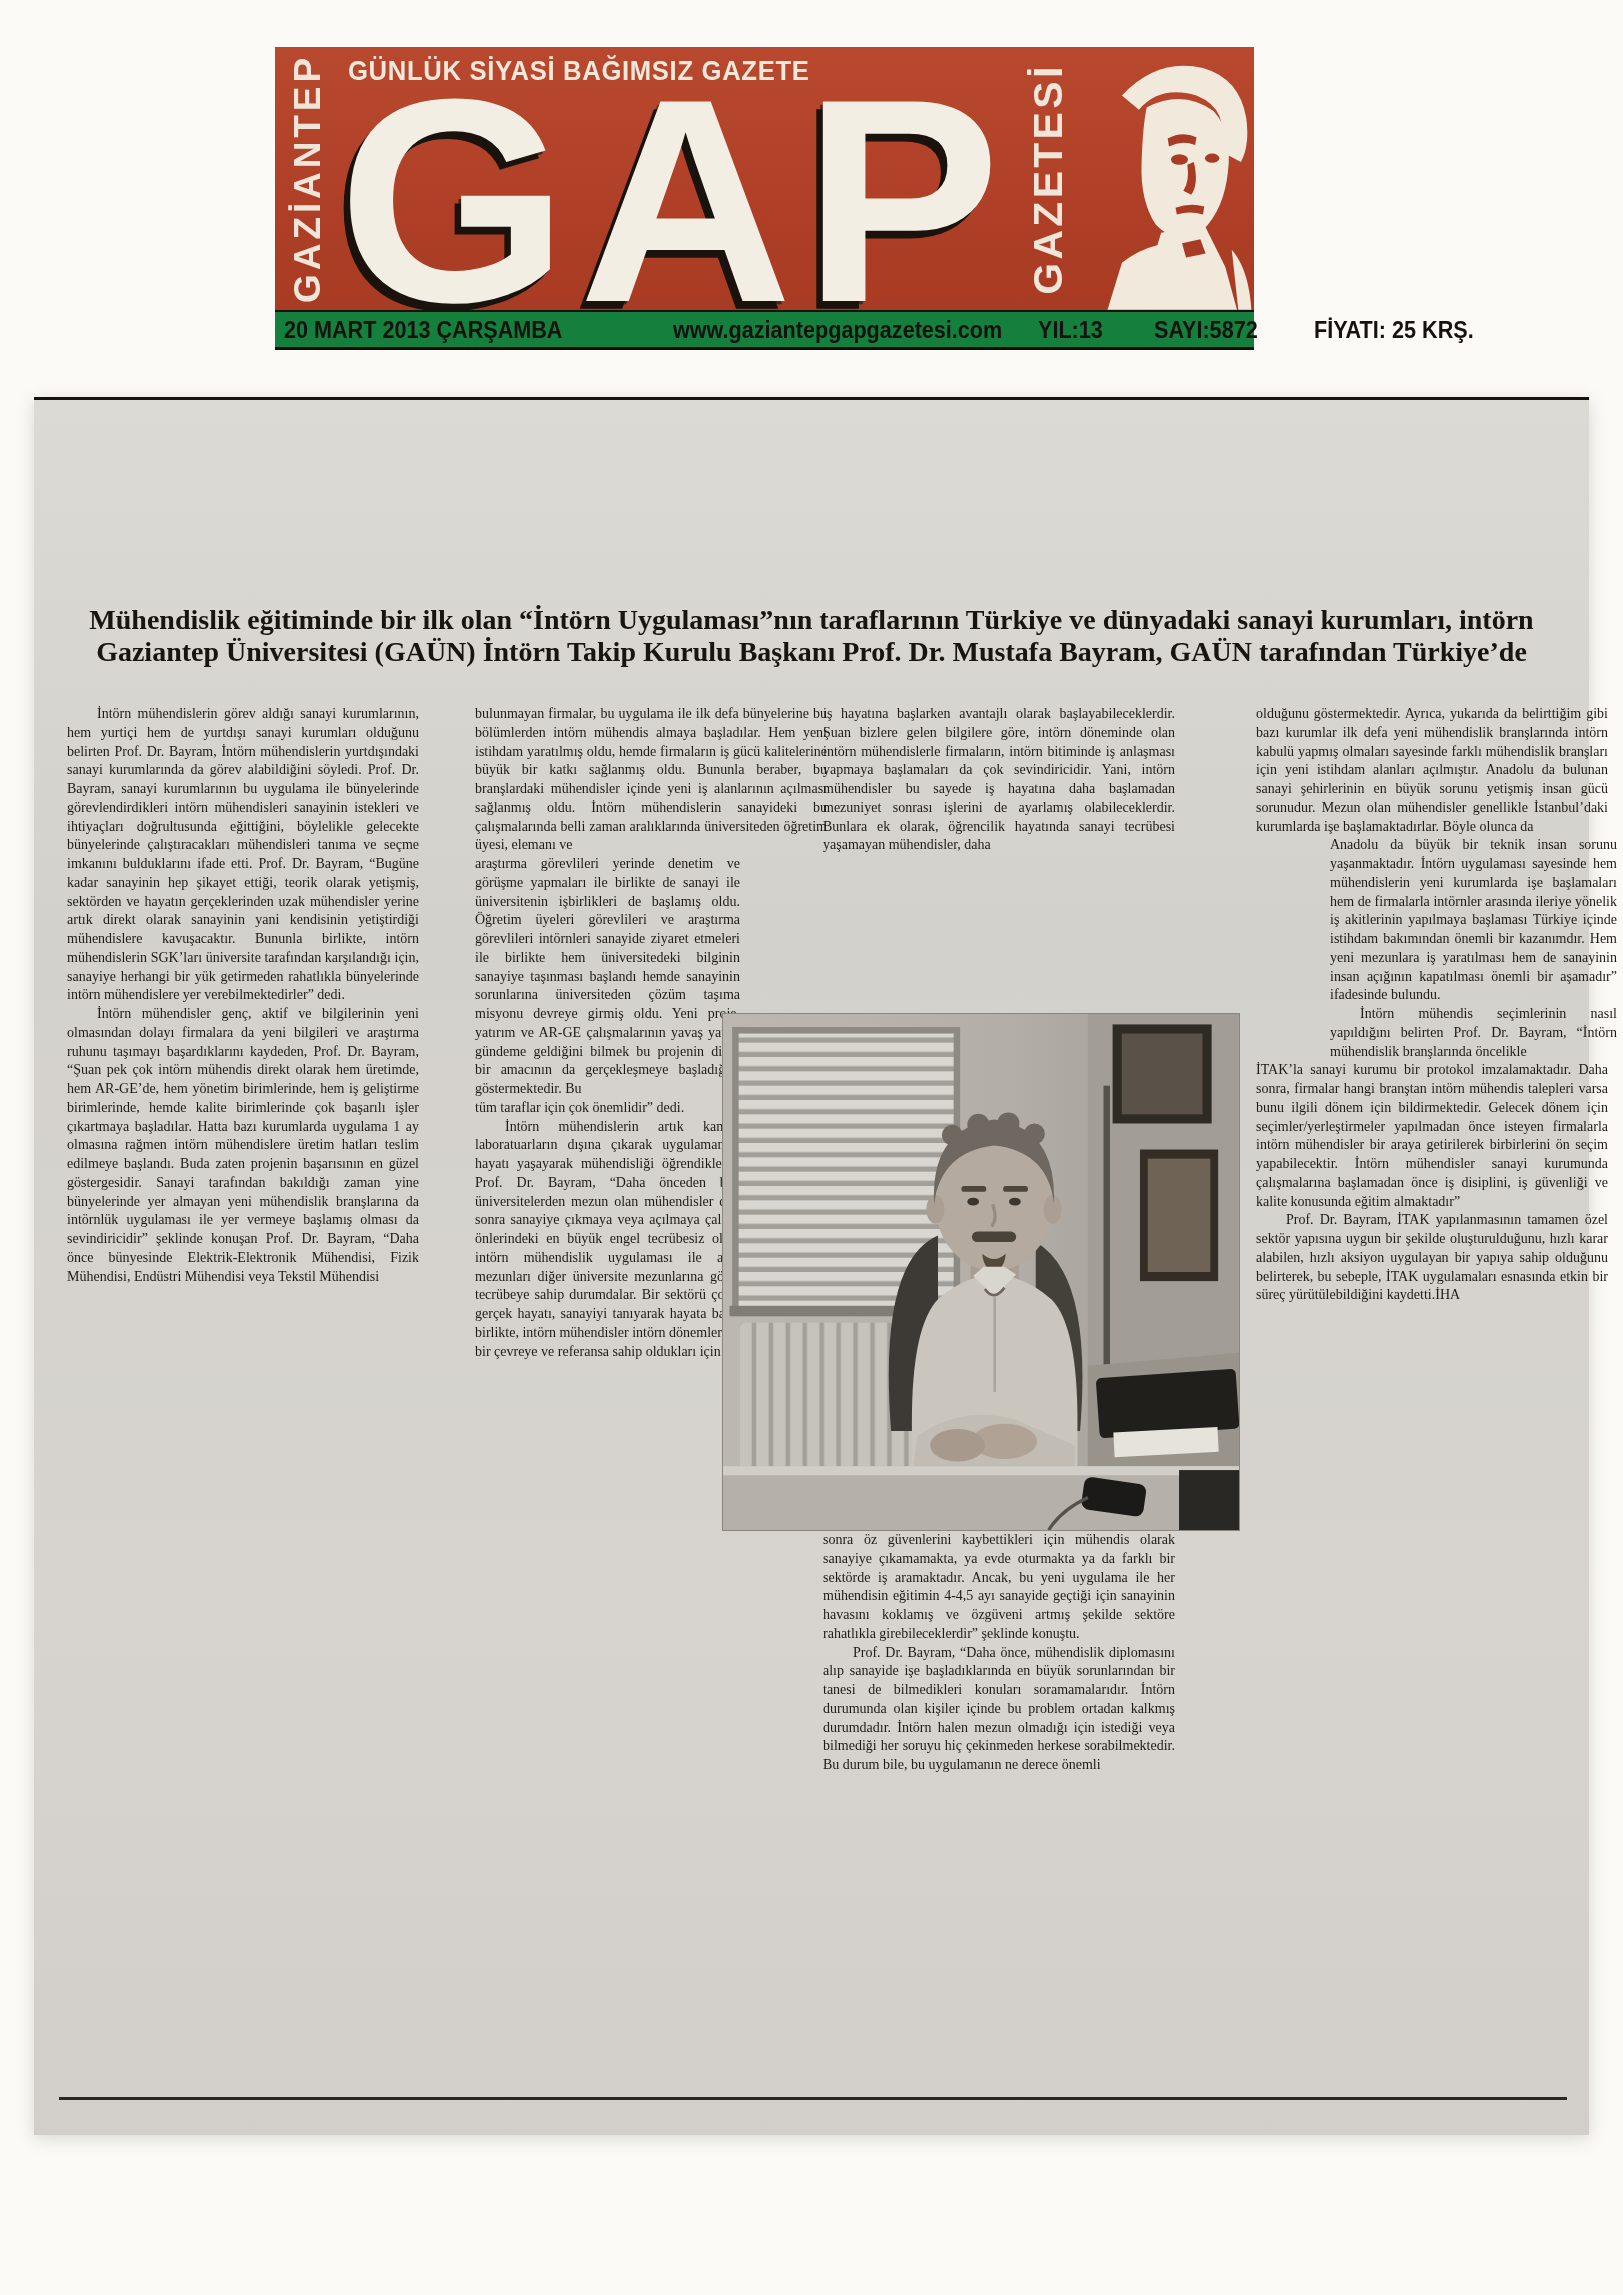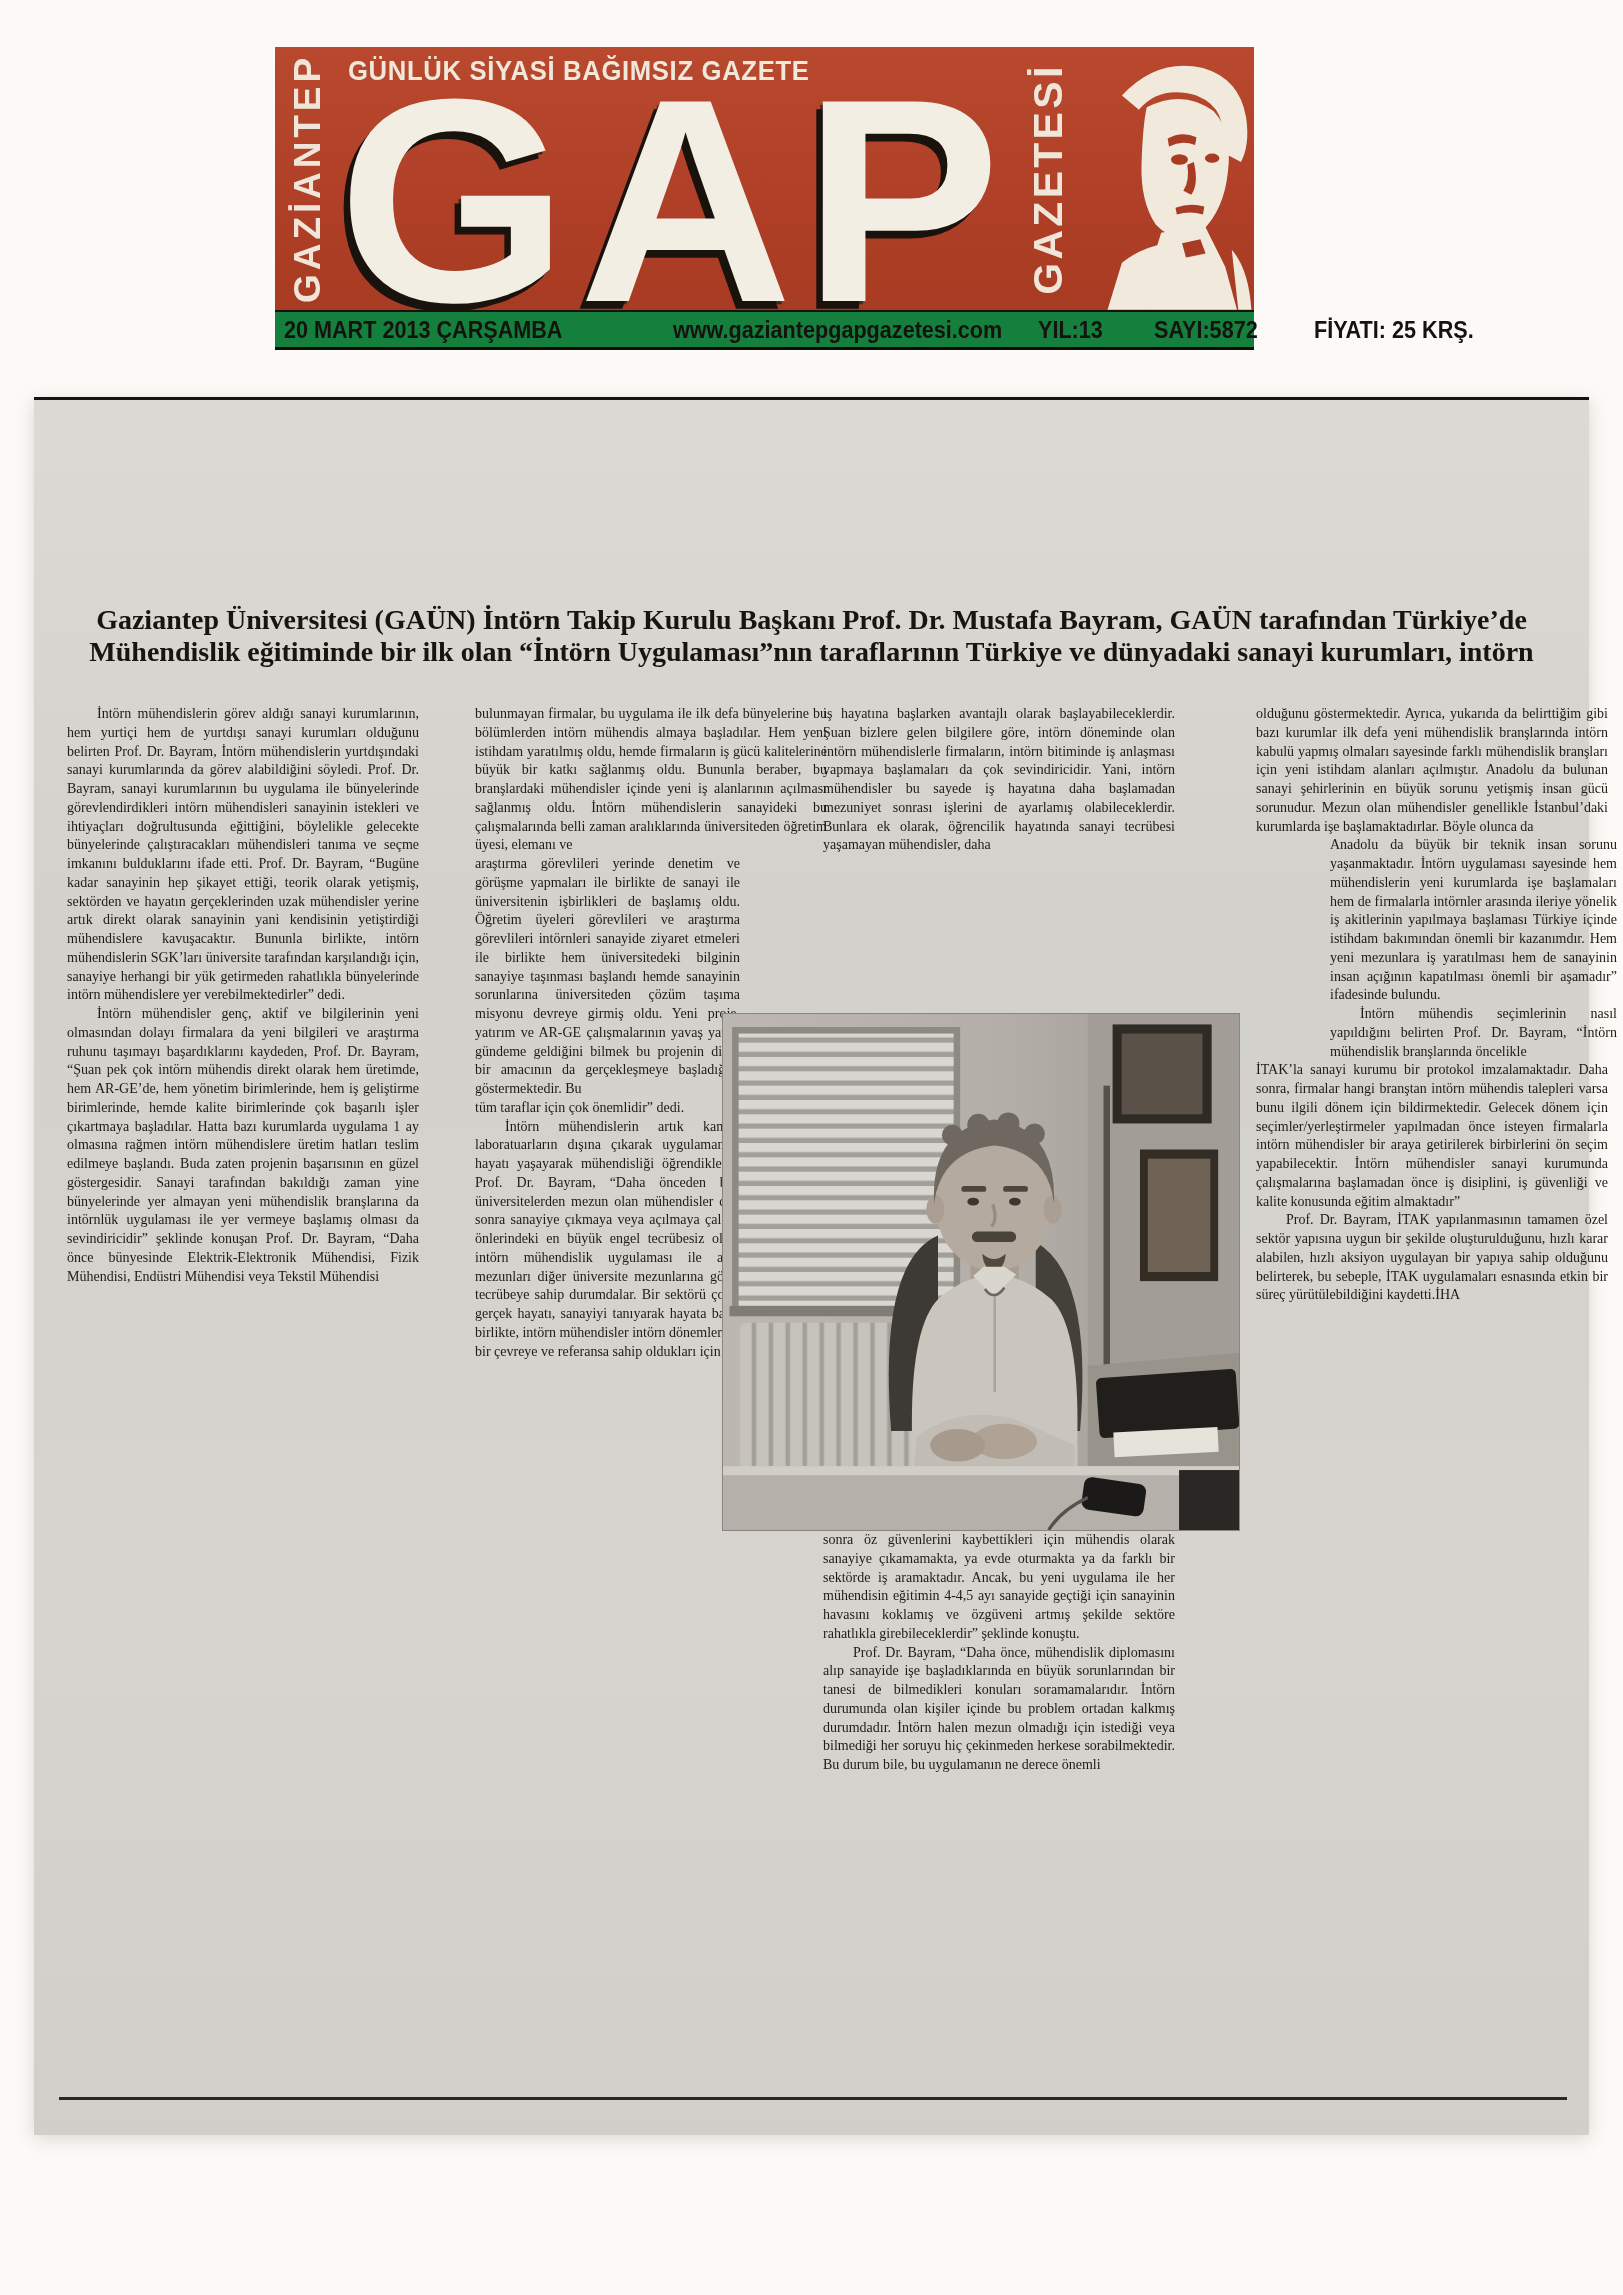--- a/index.html
+++ b/index.html
@@ -131,22 +131,22 @@
   </div>
 </div>
 
 <div class="clip">
 
   <div class="headline">
     
   </div>
 
   <div class="subhead">
+    <div>Mühendislik eğitiminde bir ilk olan “İntörn Uygulaması”nın taraflarının Türkiye ve dünyadaki sanayi kurumları, intörn</div>
     <div>Gaziantep Üniversitesi (GAÜN) İntörn Takip Kurulu Başkanı Prof. Dr. Mustafa Bayram, GAÜN tarafından Türkiye’de</div>
-    <div>Mühendislik eğitiminde bir ilk olan “İntörn Uygulaması”nın taraflarının Türkiye ve dünyadaki sanayi kurumları, intörn</div>
   </div>
 
   <div class="cols">
 
     <div class="col col-1">
       <p class="ind">İntörn mühendislerin görev aldığı sanayi kurumlarının, hem yurtiçi hem de yurtdışı sanayi kurumları olduğunu belirten Prof. Dr. Bayram, İntörn mühendislerin yurtdışındaki sanayi kurumlarında da görev alabildiğini söyledi. Prof. Dr. Bayram, sanayi kurumlarının bu uygulama ile bünyelerinde görevlendirdikleri intörn mühendisleri sanayinin istekleri ve ihtiyaçları doğrultusunda eğittiğini, böylelikle gelecekte bünyelerinde çalıştıracakları mühendisleri tanıma ve seçme imkanını bulduklarını ifade etti. Prof. Dr. Bayram, “Bugüne kadar sanayinin hep şikayet ettiği, teorik olarak yetişmiş, sektörden ve hayatın gerçeklerinden uzak mühendisler yerine artık direkt olarak sanayinin yani kendisinin yetiştirdiği mühendislere kavuşacaktır. Bununla birlikte, intörn mühendislerin SGK’ları üniversite tarafından karşılandığı için, sanayiye herhangi bir yük getirmeden rahatlıkla bünyelerinde intörn mühendislere yer verebilmektedirler” dedi.</p>
       <p class="ind">İntörn mühendisler genç, aktif ve bilgilerinin yeni olmasından dolayı firmalara da yeni bilgileri ve araştırma ruhunu taşımayı başardıklarını kaydeden, Prof. Dr. Bayram, “Şuan pek çok intörn mühendis direkt olarak hem üretimde, hem AR-GE’de, hem yönetim birimlerinde, hem iş geliştirme birimlerinde, hemde kalite birimlerinde çok başarılı işler çıkartmaya başladılar. Hatta bazı kurumlarda uygulama 1 ay olmasına rağmen intörn mühendislere üretim hatları teslim edilmeye başlandı. Buda zaten projenin başarısının en güzel göstergesidir. Sanayi tarafından bakıldığı zaman yine bünyelerinde yer almayan yeni mühendislik branşlarına da intörnlük uygulaması ile yer vermeye başlamış olması da sevindiricidir” şeklinde konuşan Prof. Dr. Bayram, “Daha önce bünyesinde Elektrik-Elektronik Mühendisi, Fizik Mühendisi, Endüstri Mühendisi veya Tekstil Mühendisi</p>
     </div>
 
     <div class="col col-2">

